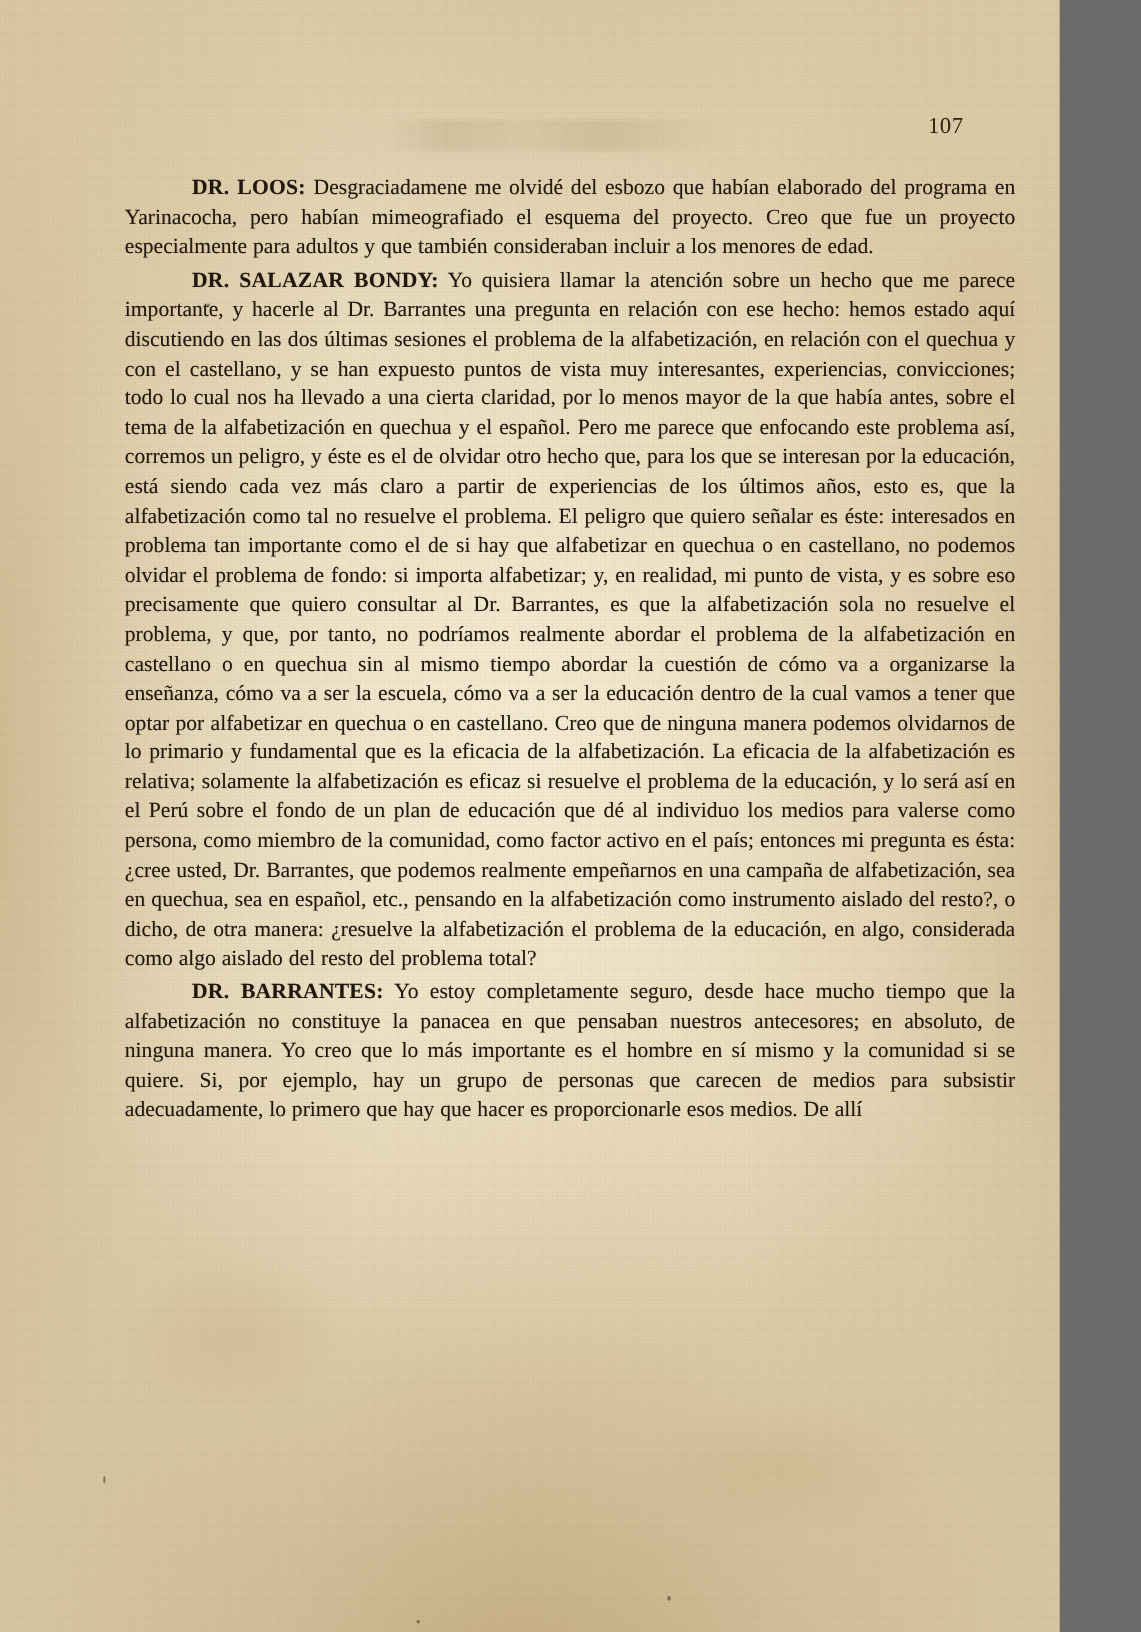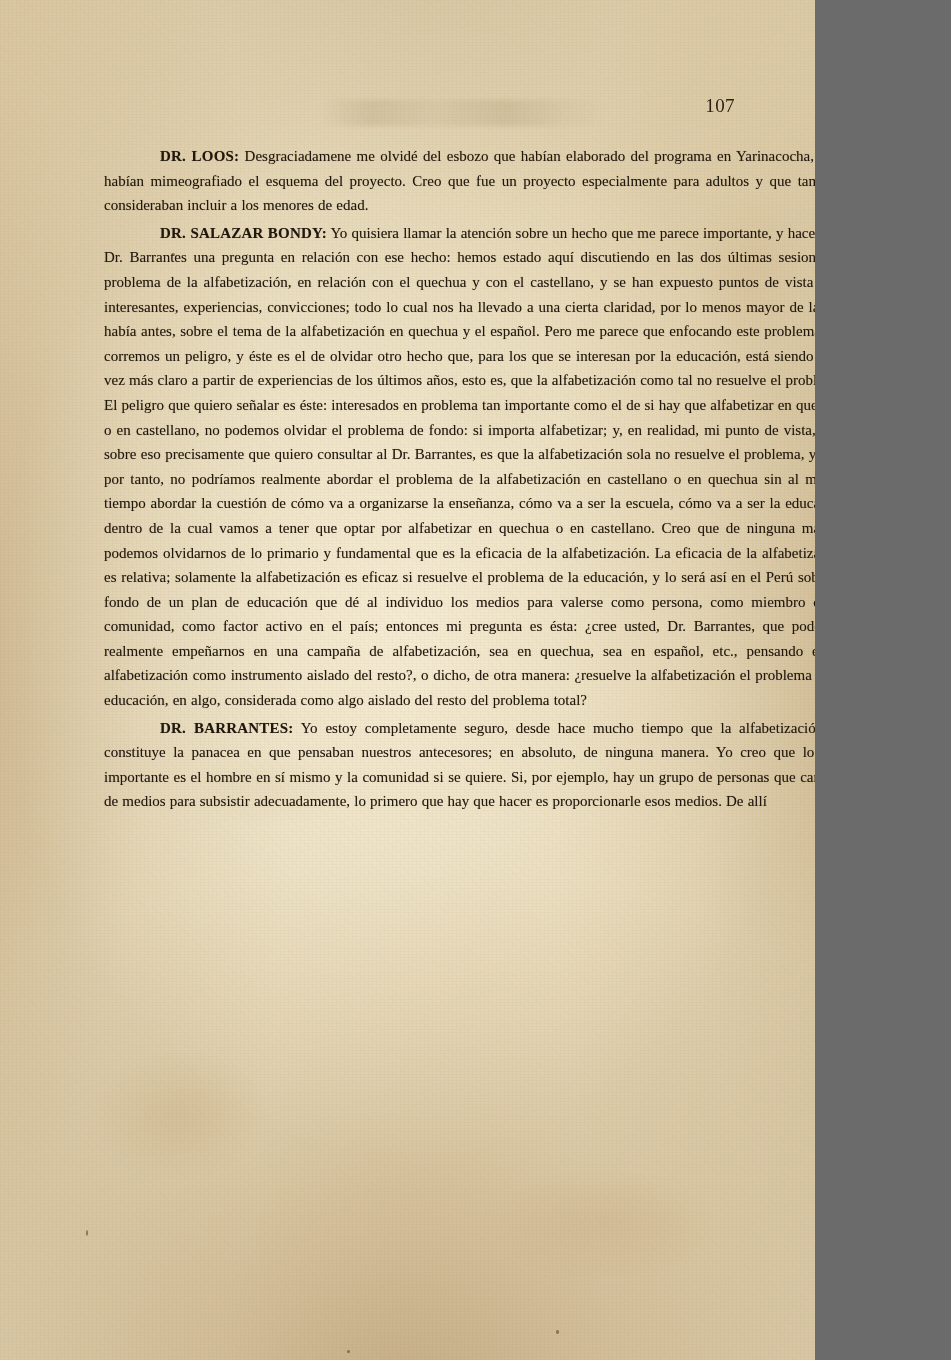--- a/index.html
+++ b/index.html
@@ -3,21 +3,21 @@
 <meta charset="utf-8">
 <style>
   html, body {
     margin: 0;
     padding: 0;
     background: #6b6b6b;
   }
 
   .page {
     position: relative;
-    width: 815px;
+    width: 883px;
     height: 1360px;
     overflow: hidden;
     background-color: #e8dcbd;
     background-image:
       
       radial-gradient(ellipse 70% 55% at 50% 46%, rgba(255,250,232,0.55) 0%, rgba(255,250,232,0.18) 45%, rgba(255,250,232,0) 72%),
       radial-gradient(ellipse 120% 60% at 50% 104%, rgba(146,108,58,0.40) 0%, rgba(146,108,58,0.14) 38%, rgba(146,108,58,0) 68%),
       radial-gradient(ellipse 60% 115% at -6% 50%, rgba(150,112,60,0.34) 0%, rgba(150,112,60,0.10) 40%, rgba(150,112,60,0) 70%),
       radial-gradient(ellipse 55% 115% at 106% 50%, rgba(150,112,60,0.30) 0%, rgba(150,112,60,0.09) 40%, rgba(150,112,60,0) 70%),
       radial-gradient(ellipse 120% 45% at 50% -4%, rgba(152,116,64,0.22) 0%, rgba(152,116,64,0.06) 45%, rgba(152,116,64,0) 75%),
@@ -83,21 +83,21 @@
 
   .textblock {
     position: absolute;
     left: 104px;
     top: 144px;
     width: 742px;
   }
 
   p.para {
     margin: 0;
-    font-size: 15px;
+    font-size: 18px;
     line-height: 24.6px;
     text-align: justify;
     text-align-last: left;
     text-indent: 56px;
     word-spacing: 0.4px;
     -webkit-font-smoothing: antialiased;
     text-shadow: 0 0 0.7px rgba(40,28,14,0.35);
   }
 
   p.para + p.para {

